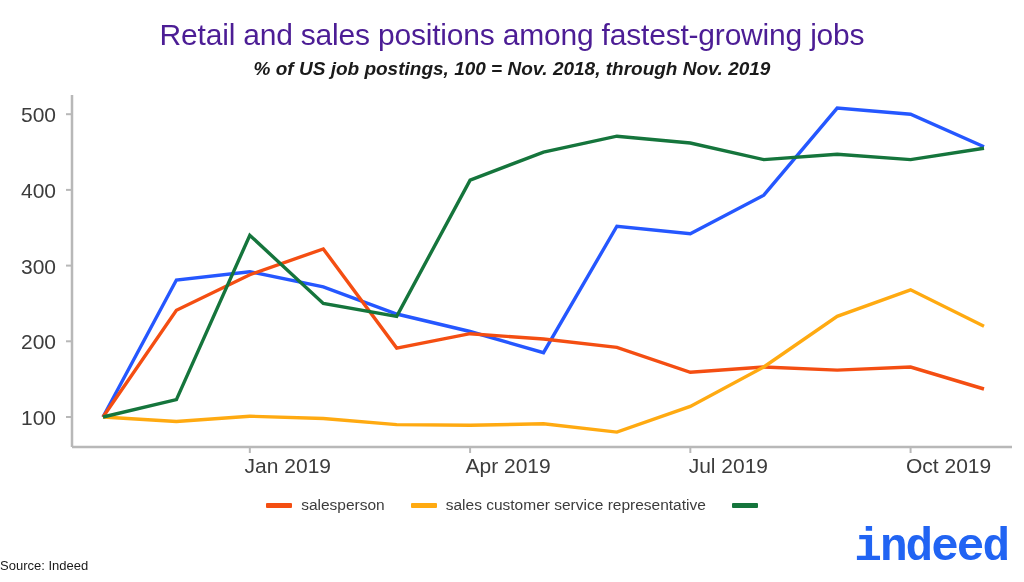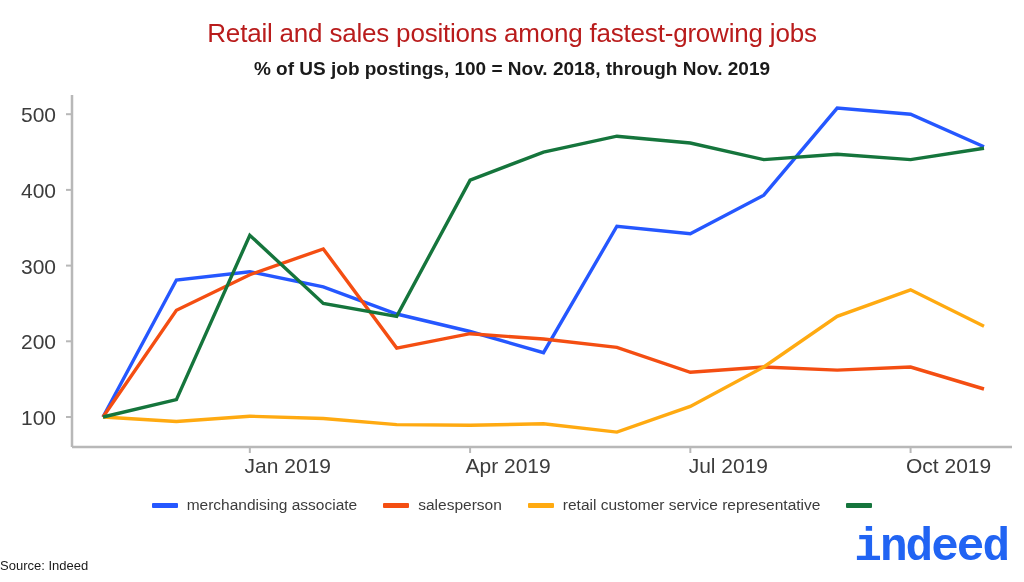--- a/index.html
+++ b/index.html
@@ -18,36 +18,37 @@
   #chart-root {
     position: absolute;
     inset: 0;
   }
   .title {
     position: absolute;
     top: 18px;
     left: 0;
     width: 1024px;
     text-align: center;
-    font-size: 26px;
+    font-size: 30px;
     font-weight: 400;
-    color: #b91c1c;
+    color: #4c1d95;
     letter-spacing: -0.2px;
     white-space: nowrap;
   }
   .subtitle {
     position: absolute;
     top: 58px;
     left: 0;
     width: 1024px;
     text-align: center;
     font-size: 19px;
     font-weight: bold;
     color: #1a1a1a;
     white-space: nowrap;
+    font-style: italic;
   }
   .plot-svg {
     position: absolute;
     top: 0;
     left: 0;
   }
   .ytick-label {
     font-family: "Liberation Sans", sans-serif;
     font-size: 21px;
     fill: #3c3c3c;
@@ -160,30 +161,26 @@
     <g id="series-paths">
         <polyline class="series-line" points="103.0,417.0 176.4,280.0 249.8,271.7 323.3,286.8 396.7,314.0 470.1,331.5 543.5,352.7 616.9,226.2 690.3,233.8 763.8,195.2 837.2,108.1 910.6,114.2 984.0,146.8" stroke="#2557ff"></polyline>
         <polyline class="series-line" points="103.0,417.0 176.4,310.3 249.8,274.7 323.3,248.9 396.7,348.1 470.1,333.7 543.5,339.0 616.9,347.4 690.3,372.3 763.8,367.0 837.2,370.1 910.6,367.0 984.0,389.0" stroke="#f44e12"></polyline>
         <polyline class="series-line" points="103.0,417.0 176.4,421.5 249.8,416.2 323.3,418.5 396.7,424.6 470.1,425.3 543.5,423.8 616.9,432.1 690.3,406.4 763.8,367.0 837.2,316.3 910.6,289.8 984.0,326.2" stroke="#ffaa11"></polyline>
         <polyline class="series-line" points="103.0,417.0 176.4,399.6 249.8,235.3 323.3,303.4 396.7,316.3 470.1,180.1 543.5,152.1 616.9,136.2 690.3,143.0 763.8,159.6 837.2,154.3 910.6,159.6 984.0,148.3" stroke="#15753c"></polyline>
       </g>
   </svg>
 
   <div class="legend" id="legend">
       <div class="legend-item">
-        <span class="legend-swatch" style="background: rgb(37, 87, 255);"></span>
-        <span class="legend-label">merchandising associate</span>
-      </div>
-      <div class="legend-item">
         <span class="legend-swatch" style="background: rgb(244, 78, 18);"></span>
         <span class="legend-label">salesperson</span>
       </div>
       <div class="legend-item">
         <span class="legend-swatch" style="background: rgb(255, 170, 17);"></span>
-        <span class="legend-label">retail customer service representative</span>
+        <span class="legend-label">sales customer service representative</span>
       </div>
       <div class="legend-item">
         <span class="legend-swatch" style="background: rgb(21, 117, 60);"></span>
       </div>
     </div>
 
   <div class="source">Source: Indeed</div>
 
   <div class="brand">
     <div class="brand-text" id="brand-text" style="color: rgb(33, 100, 243);">indeed</div>

